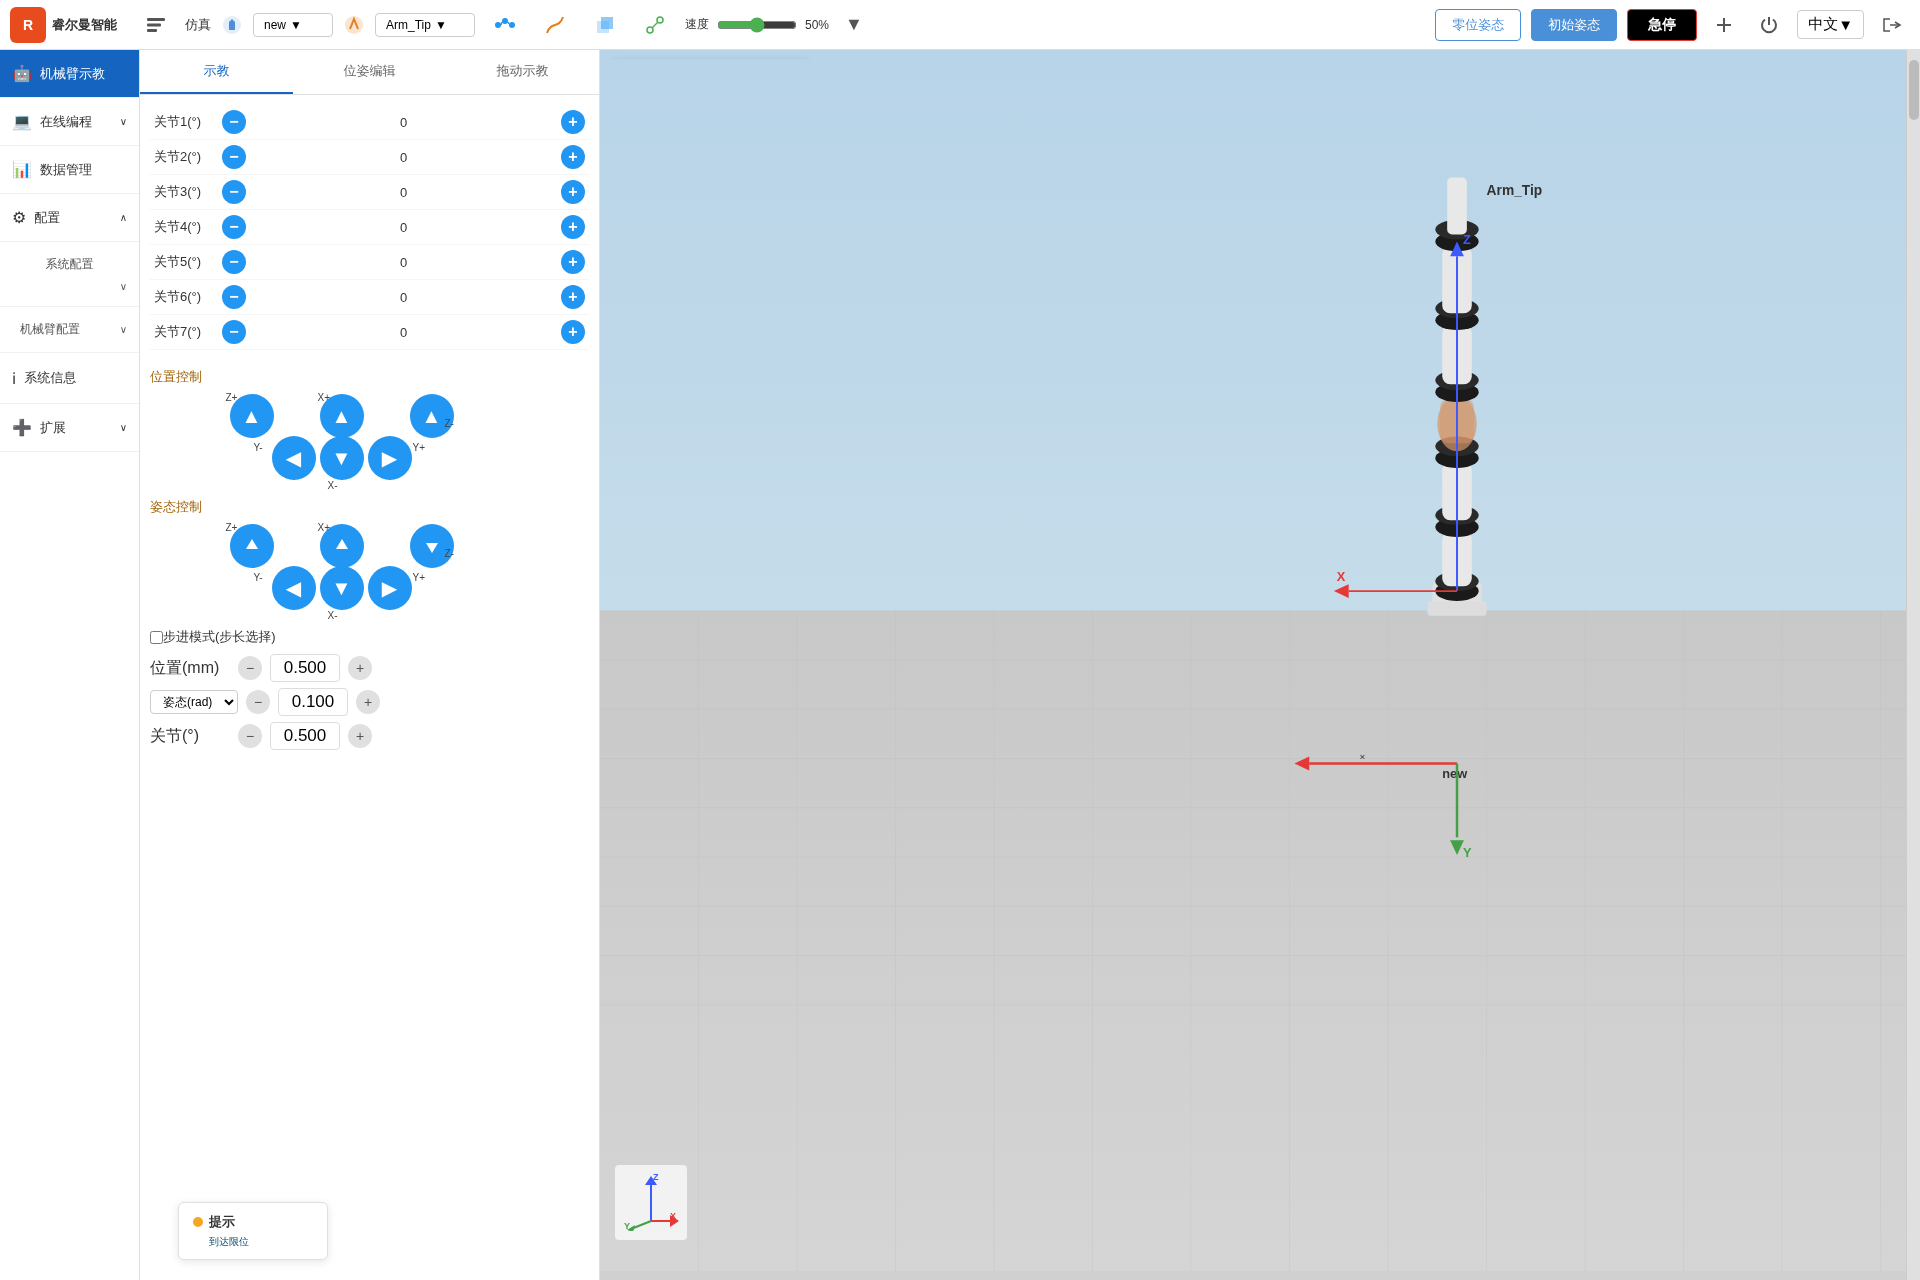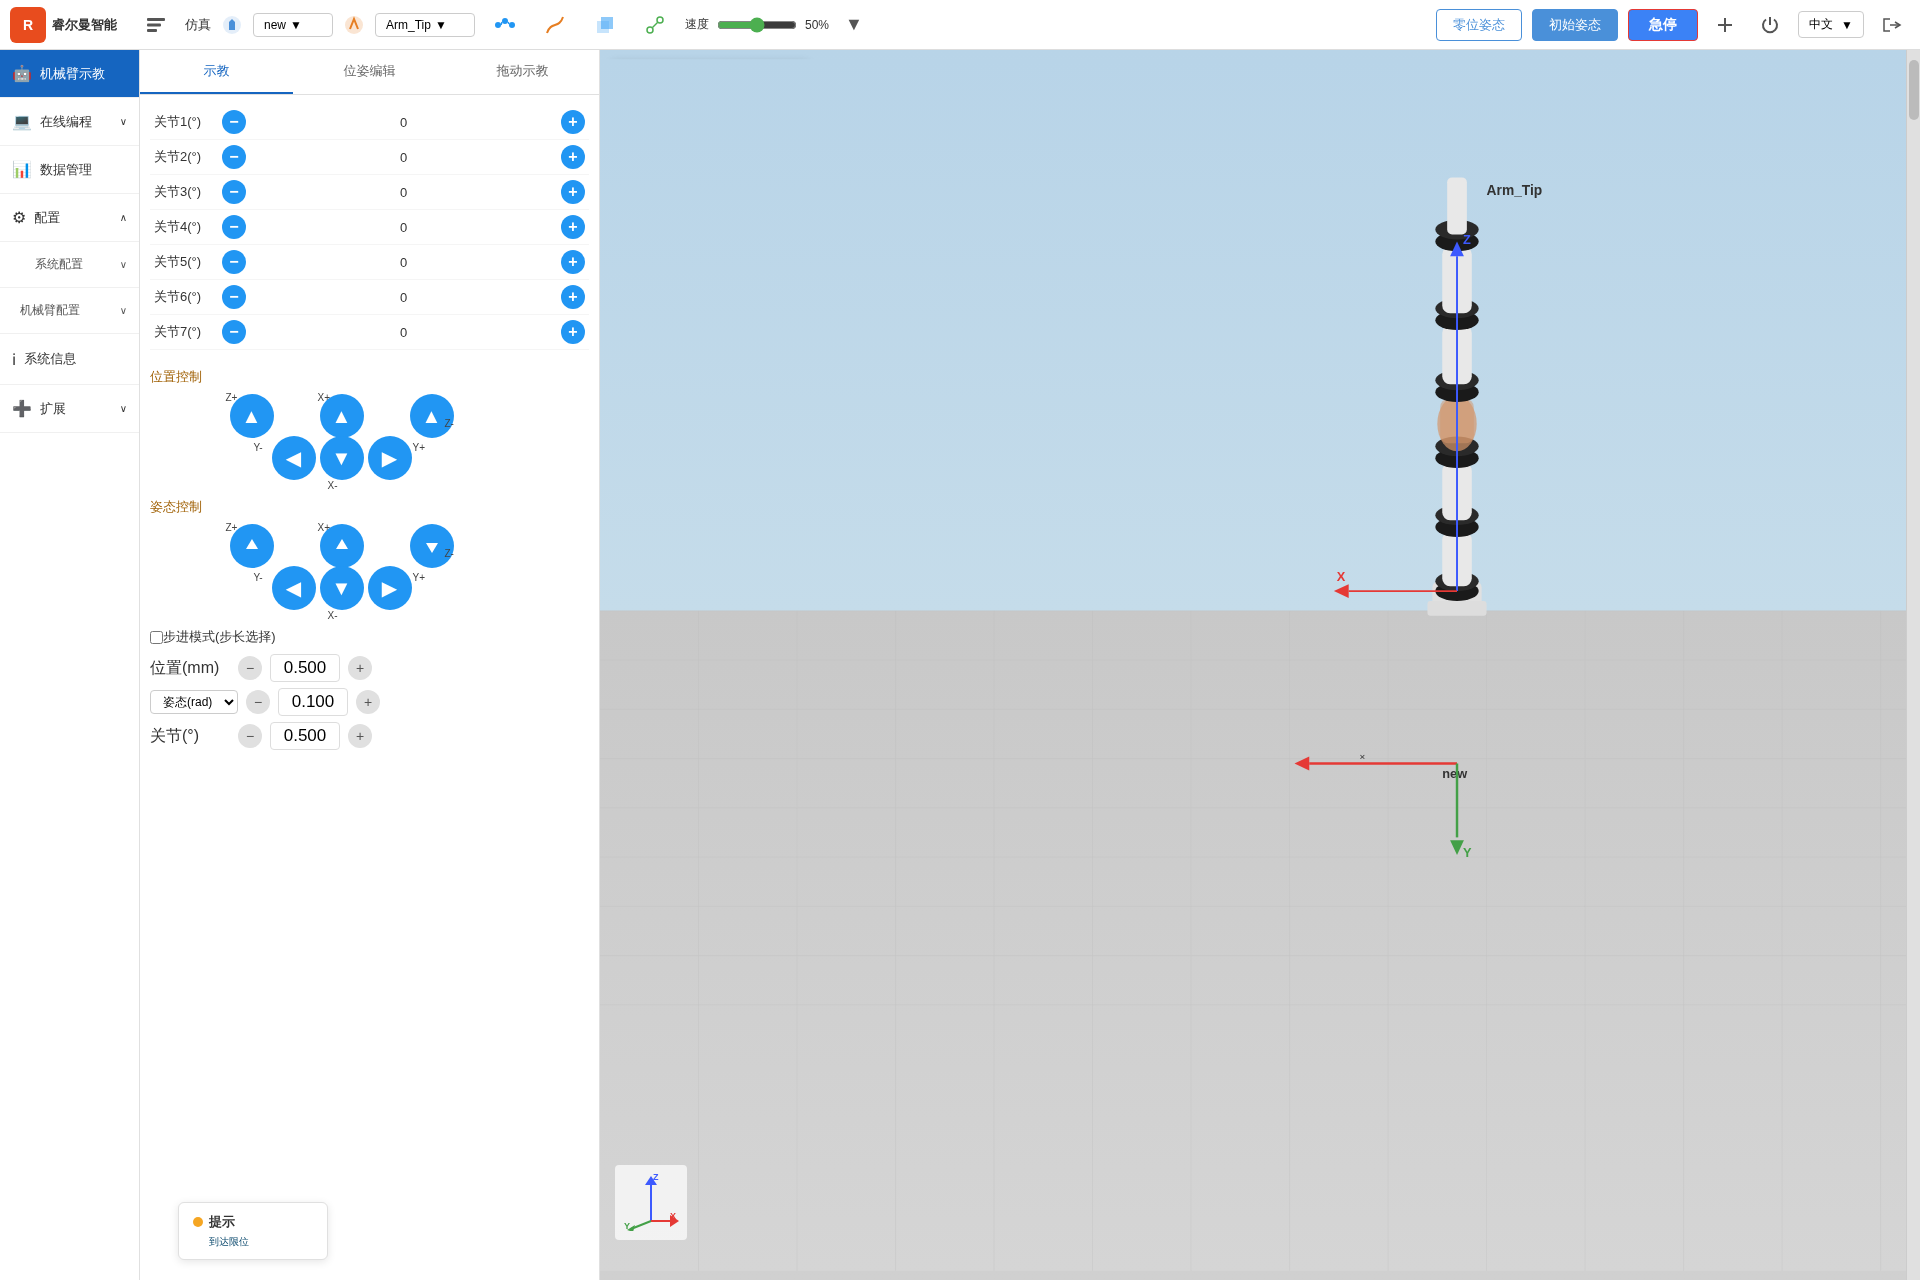--- a/index.html
+++ b/index.html
@@ -49,26 +49,26 @@
     .spacer { flex: 1; }
     .btn-zero {
       background: #fff; border: 1px solid #4a90d9; color: #4a90d9;
       border-radius: 4px; padding: 6px 16px; cursor: pointer; font-size: 13px;
     }
     .btn-init {
       background: #4a90d9; border: 1px solid #4a90d9; color: #fff;
       border-radius: 4px; padding: 6px 16px; cursor: pointer; font-size: 13px;
     }
     .btn-estop {
-      background: #3b82f6; border: 1px solid #e53935; color: #fff;
+      background: #000000; border: 1px solid #e53935; color: #fff;
       border-radius: 4px; padding: 6px 20px; cursor: pointer; font-size: 14px; font-weight: bold;
     }
     .lang-btn {
       border: 1px solid #ccc; border-radius: 4px; padding: 4px 10px;
-      background: #fff; cursor: pointer; font-size: 12px; display: flex; align-items: center; gap: 8px;
+      background: #fff; cursor: pointer; font-size: 15px; display: flex; align-items: center; gap: 0;
     }
 
     
     #main {
       display: flex;
       height: calc(1280px - 50px);
     }
 
     
     #sidebar {
@@ -376,21 +376,21 @@
     </div>
     <div class="sidebar-item">
       <span class="sidebar-icon">📊</span>
       <span>数据管理</span>
     </div>
     <div class="sidebar-item">
       <span class="sidebar-icon">⚙</span>
       <span>配置</span>
       <span class="sidebar-arrow">∧</span>
     </div>
-    <div class="sidebar-item" style="padding-left:35px; font-size:12px; color:#555;">
+    <div class="sidebar-item" style="padding-left:12px; font-size:12px; color:#555;flex-direction:column;">
       <span>系统配置</span>
       <span class="sidebar-arrow">∨</span>
     </div>
     <div class="sidebar-item" style="padding-left:20px; font-size:12px; color:#555;">
       <span>机械臂配置</span>
       <span class="sidebar-arrow">∨</span>
     </div>
     <div class="sidebar-item">
       <span class="sidebar-icon">ℹ</span>
       <span>系统信息</span>

